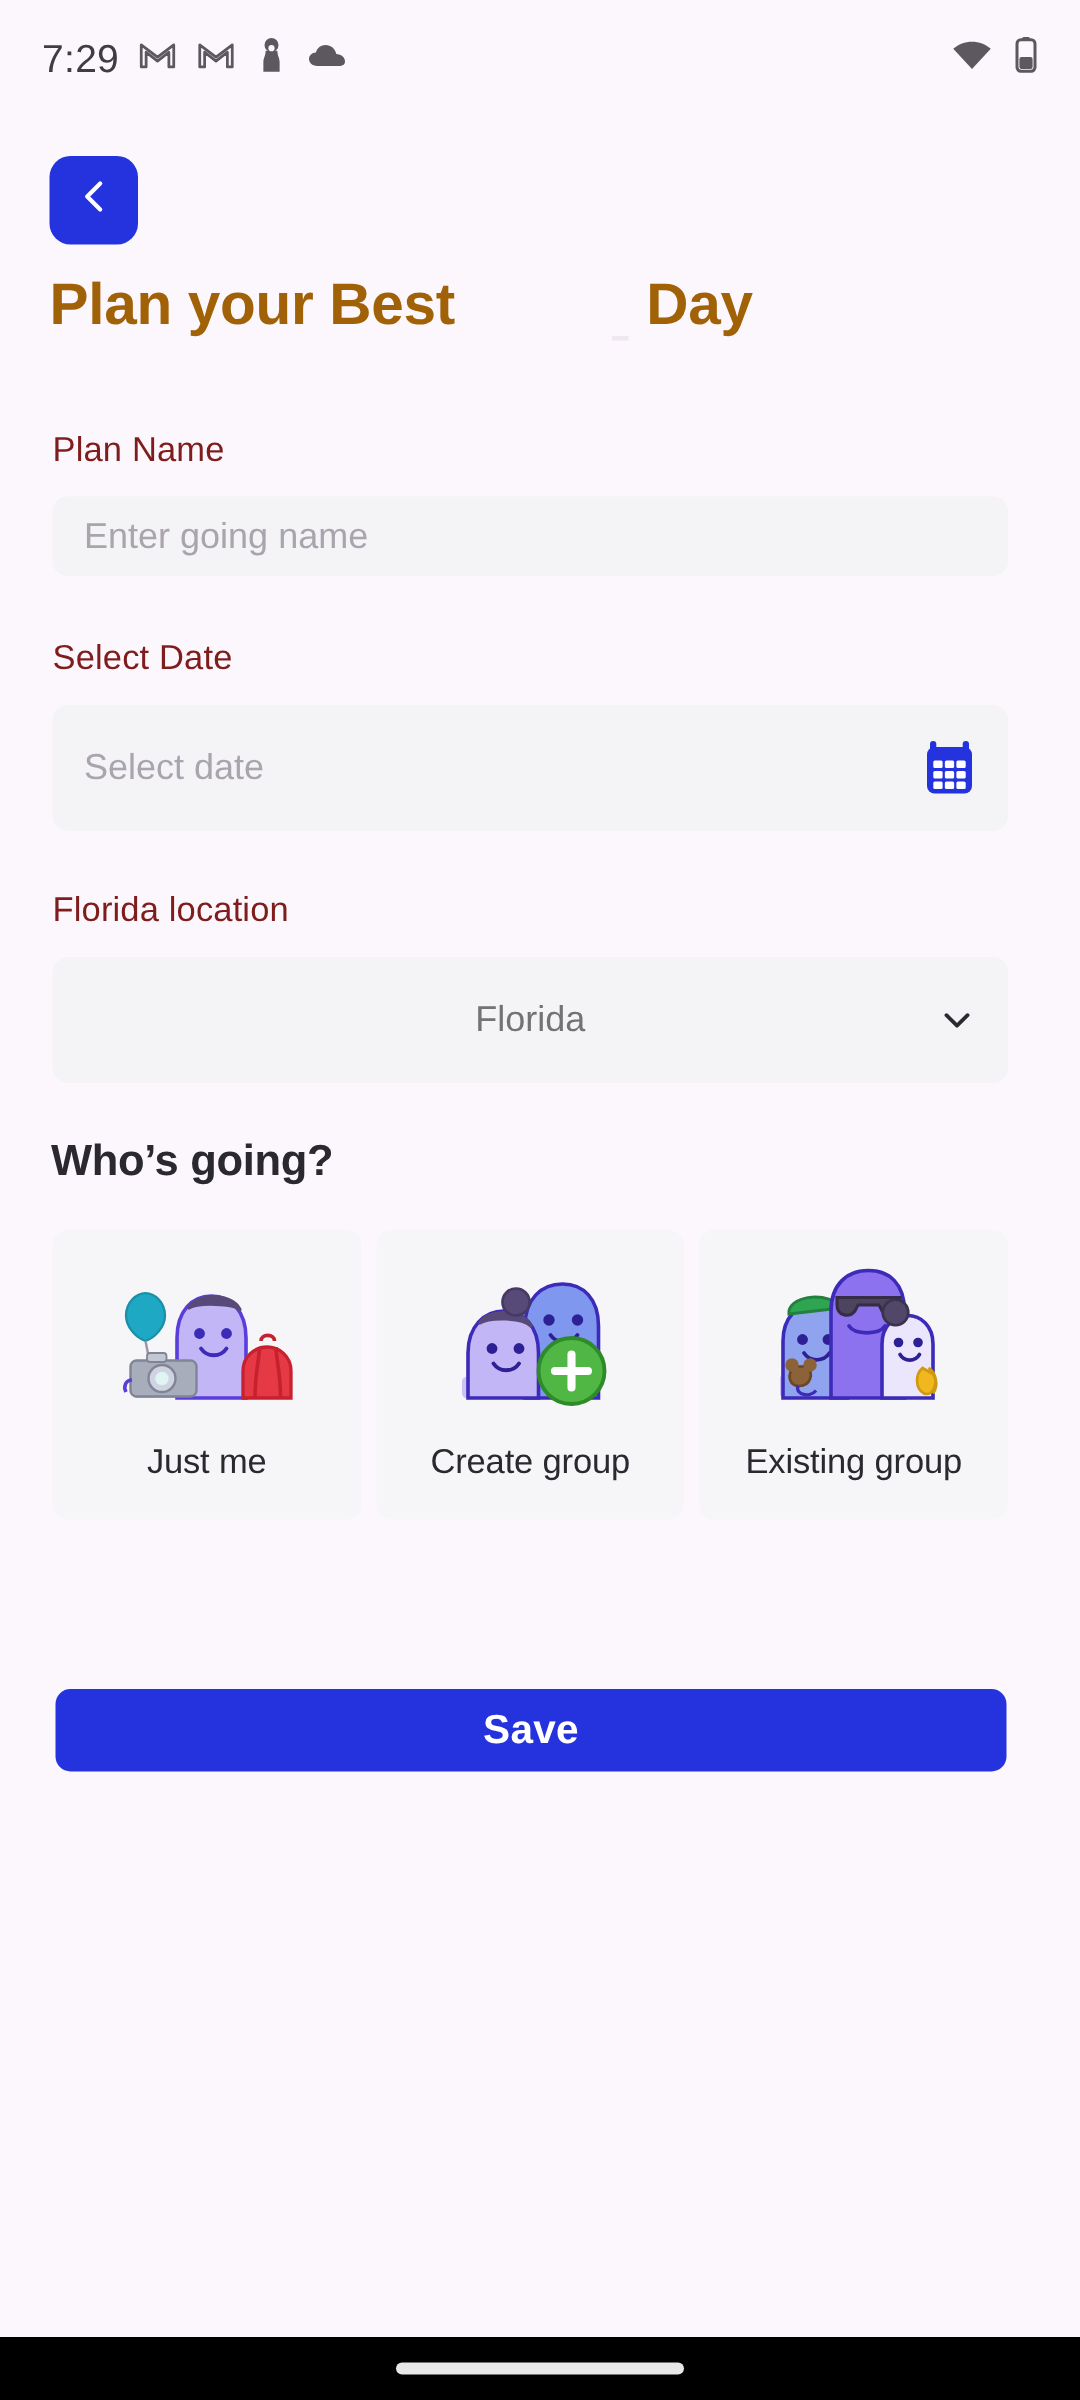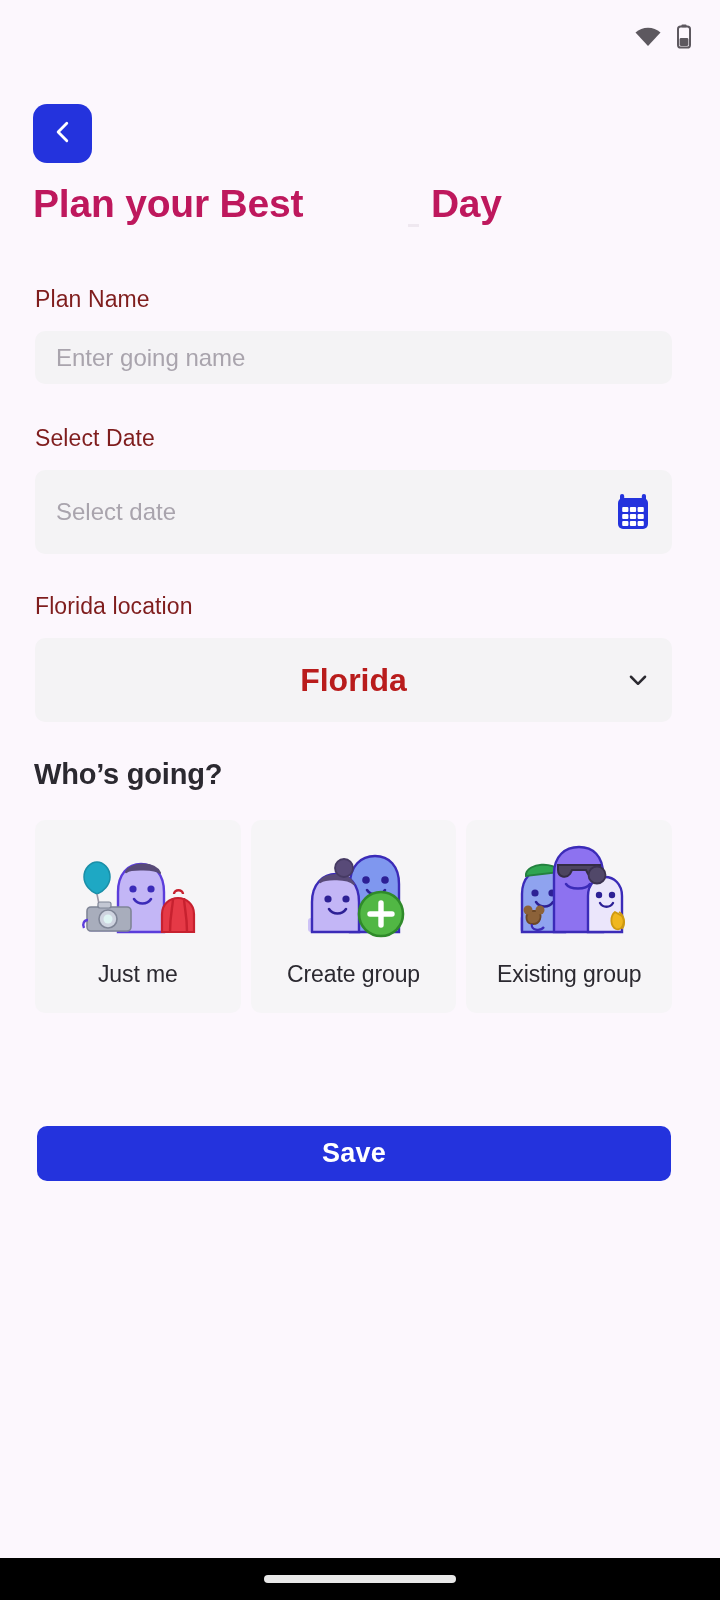--- a/index.html
+++ b/index.html
@@ -24,40 +24,40 @@
   
   .backbtn {
     position:absolute; left:33px; top:104px; width:59px; height:59px;
     background:#2433dd; border-radius:14px;
     display:flex; align-items:center; justify-content:center;
   }
 
   
   .title {
     position:absolute; left:33px; top:182px; width:655px;
-    font-size:39px; font-weight:700; color:#be185d;
+    font-size:39px; font-weight:700; color:#a16207;
     letter-spacing:-0.2px; white-space:pre;
   }
   .title-dot {
     position:absolute; left:408px; top:224px;
     width:11px; height:3px; background:#efe8f0;
   }
 
   
   .field-label {
     position:absolute; left:35px;
     font-size:23px; color:#7f1d1d; letter-spacing:.1px;
   }
   .field-box {
     position:absolute; left:35px; width:637px;
     background:#f4f3f5; border-radius:10px;
     display:flex; align-items:center;
   }
   .field-text { font-size:24px; color:#a9a4ad; }
-  .field-value { font-size:32px; color:#b91c1c;font-weight:bold; }
+  .field-value { font-size:24px; color:#737373; }
 
   #lbl-plan   { top:286px; }
   #box-plan   { top:331px; height:53px; padding:0 21px; }
 
   #lbl-date   { top:425px; }
   #box-date   { top:470px; height:84px; padding:0 21px; }
   #date-icon-wrap { margin-left:auto; display:flex; align-items:center; }
 
   #lbl-loc    { top:593px; }
   #box-loc    { top:638px; height:84px; padding:0 21px; justify-content:center; position:absolute; }
@@ -95,20 +95,49 @@
   .navbar {
     position:absolute; left:0; bottom:0; width:720px; height:42px;
     background:#000000; display:flex; align-items:center; justify-content:center;
   }
   .navpill { width:192px; height:8px; background:#e8e8e8; border-radius:5px; }
 </style>
 </head>
 <body>
 
 <div class="statusbar">
+  <div class="sb-left">
+    <span class="sb-time">7:29</span>
+
+    <span class="ico">
+      <svg width="26" height="26" viewBox="0 0 24 24">
+          <path d="M2 5.5 L2 19 L5 19 L5 10 L12 15.5 L19 10 L19 19 L22 19 L22 5.5 L12 13 Z" fill="none" stroke="#5d585f" stroke-width="1.7" stroke-linejoin="round"></path>
+        </svg>
+    </span>
+
+    <span class="ico">
+      <svg width="26" height="26" viewBox="0 0 24 24">
+          <path d="M2 5.5 L2 19 L5 19 L5 10 L12 15.5 L19 10 L19 19 L22 19 L22 5.5 L12 13 Z" fill="none" stroke="#5d585f" stroke-width="1.7" stroke-linejoin="round"></path>
+        </svg>
+    </span>
+
+    <span class="ico">
+      <svg width="22" height="26" viewBox="0 0 18 24">
+        <circle cx="9" cy="5.5" r="4.3" fill="#5d585f"></circle>
+        <path d="M5.4 9 C5.4 12 4 13.5 4 16 L4 22 L14 22 L14 16 C14 13.5 12.6 12 12.6 9 Z" fill="#5d585f"></path>
+        <circle cx="9" cy="7.5" r="1.9" fill="#fcf7fd"></circle>
+      </svg>
+    </span>
+
+    <span class="ico">
+      <svg width="28" height="22" viewBox="0 0 28 18">
+        <path d="M6.5 16 C3 16 1 13.8 1 11.4 C1 9 3 7 5.6 7 C6.3 4 9 2 12 2 C15.6 2 18.6 4.6 19.2 8 C22.4 8.2 25 10 25 13 C25 15 23.4 16 21 16 Z" fill="#5d585f"></path>
+      </svg>
+    </span>
+  </div>
 
   <div class="sb-right">
     <span class="ico">
       <svg width="28" height="22" viewBox="0 0 28 22">
         <path d="M1.5 6.5 C5 3.4 9.3 1.8 14 1.8 C18.7 1.8 23 3.4 26.5 6.5 L14 20 Z" fill="#5d585f"></path>
       </svg>
     </span>
     <span class="ico">
       <svg width="16" height="26" viewBox="0 0 16 26">
         <rect x="2" y="2.5" width="12" height="21" rx="2.6" fill="none" stroke="#5d585f" stroke-width="2"></rect>

